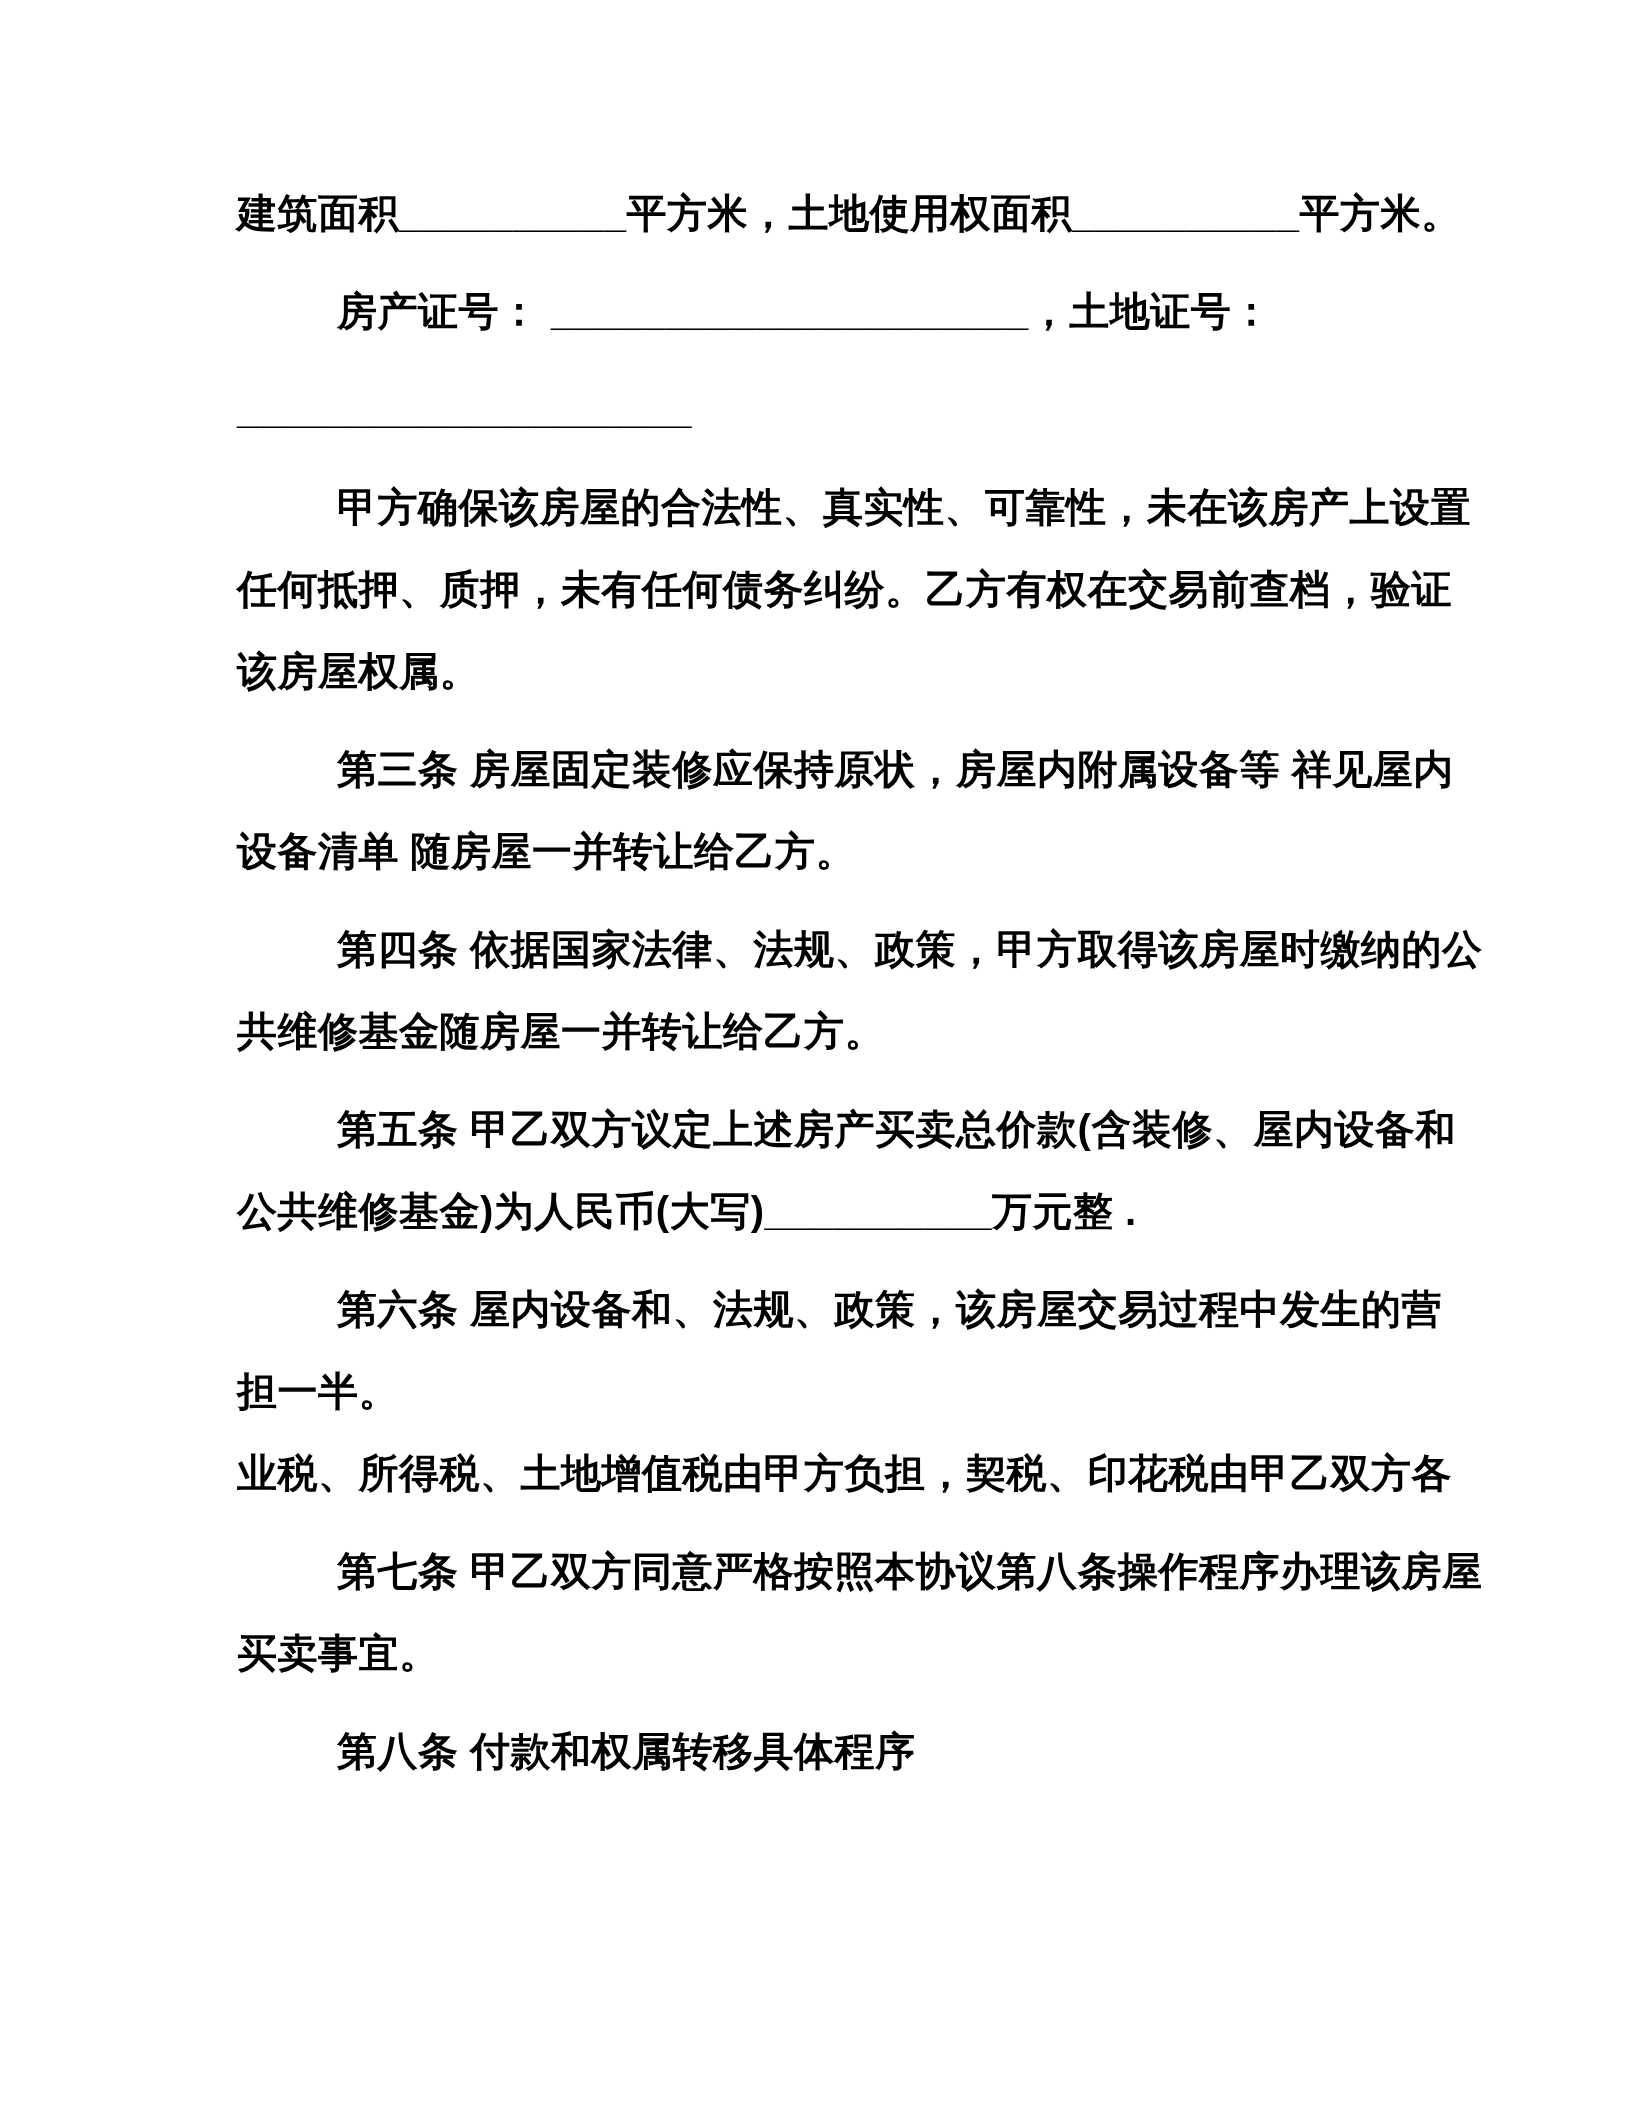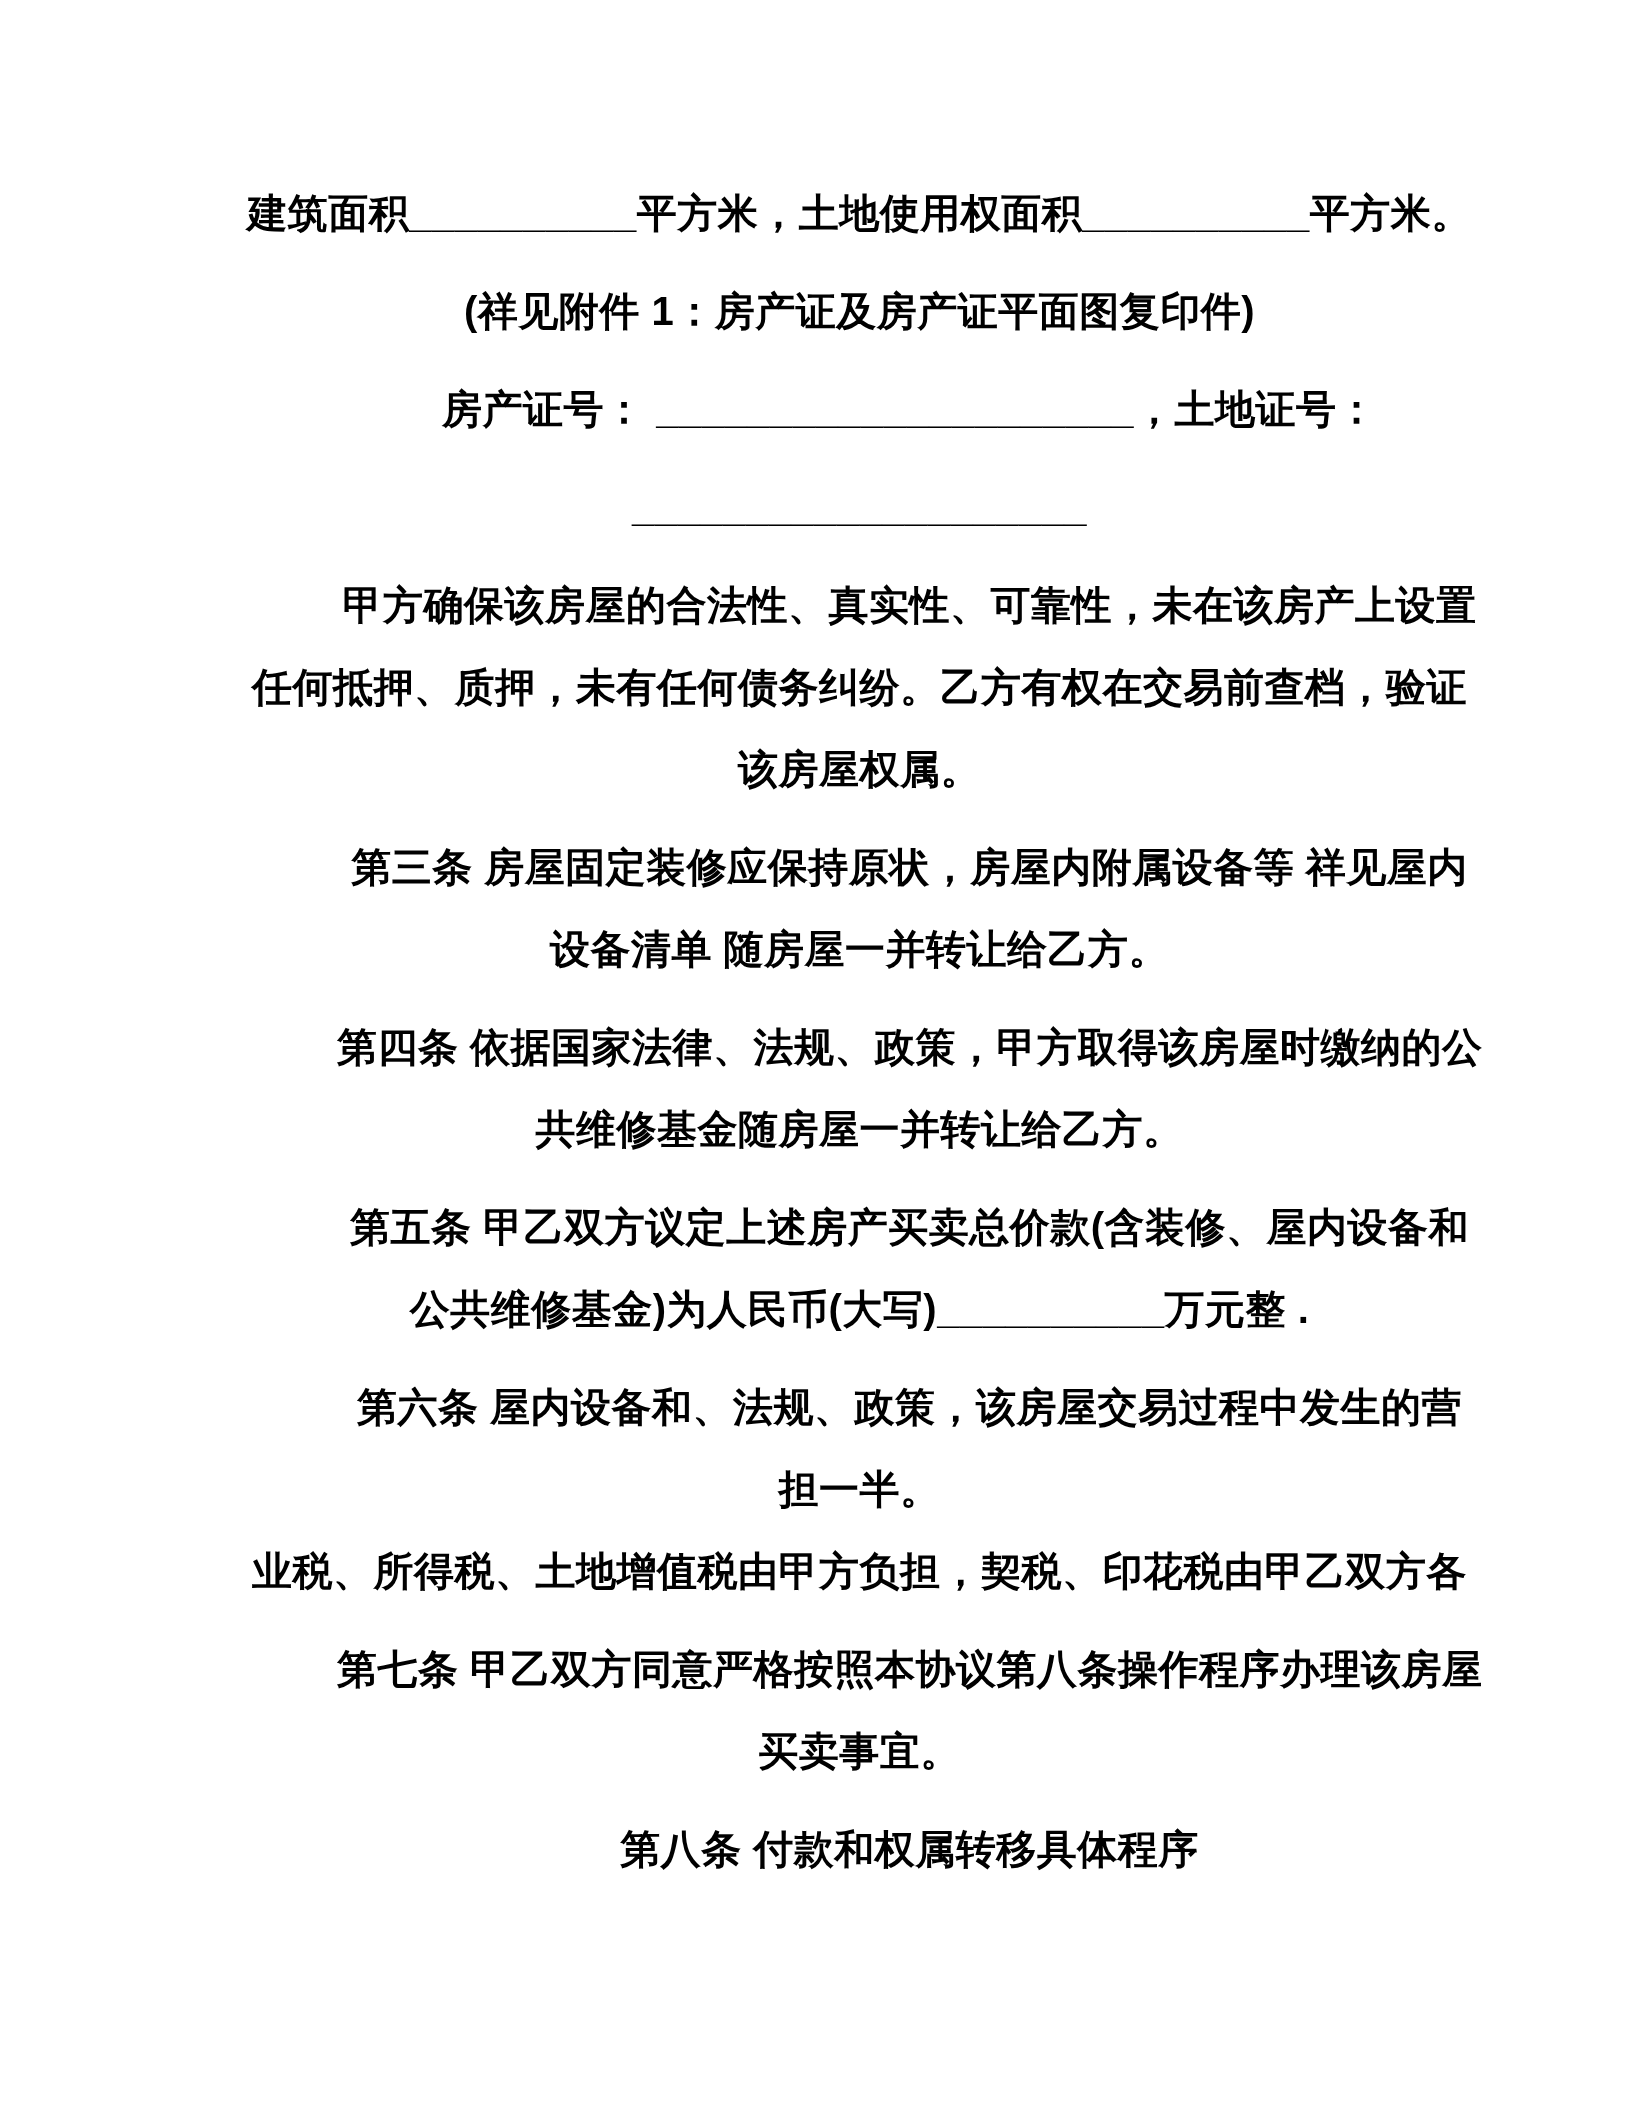--- a/index.html
+++ b/index.html
@@ -17,21 +17,20 @@
     font-family: "Liberation Sans", sans-serif;
   }
   .content {
     position: absolute;
     top: 172px;
     left: 237px;
     right: 150px;
     color: #000000;
     font-weight: 700;
     font-size: 40px;
-    text-align: center;
   }
   .para {
     margin: 0;
     padding: 0;
   }
   .para + .para {
     margin-top: 16px;
   }
   .line {
     display: block;
@@ -47,23 +46,20 @@
     padding-left: 0;
   }
 </style>
 </head>
 <body>
 
 <div class="page">
   <div class="content">
       <p class="para flush">
         <span class="line">建筑面积__________平方米，土地使用权面积__________平方米。</span>
-      </p>
-      <p class="para flush">
-        <span class="line">(祥见附件 1：房产证及房产证平面图复印件)</span>
       </p>
       <p class="para indent">
         <span class="line">房产证号： _____________________，土地证号：</span>
       </p>
       <p class="para flush">
         <span class="line">____________________</span>
       </p>
       <p class="para indent">
         <span class="line">甲方确保该房屋的合法性、真实性、可靠性，未在该房产上设置</span>
         <span class="line">任何抵押、质押，未有任何债务纠纷。乙方有权在交易前查档，验证</span>

